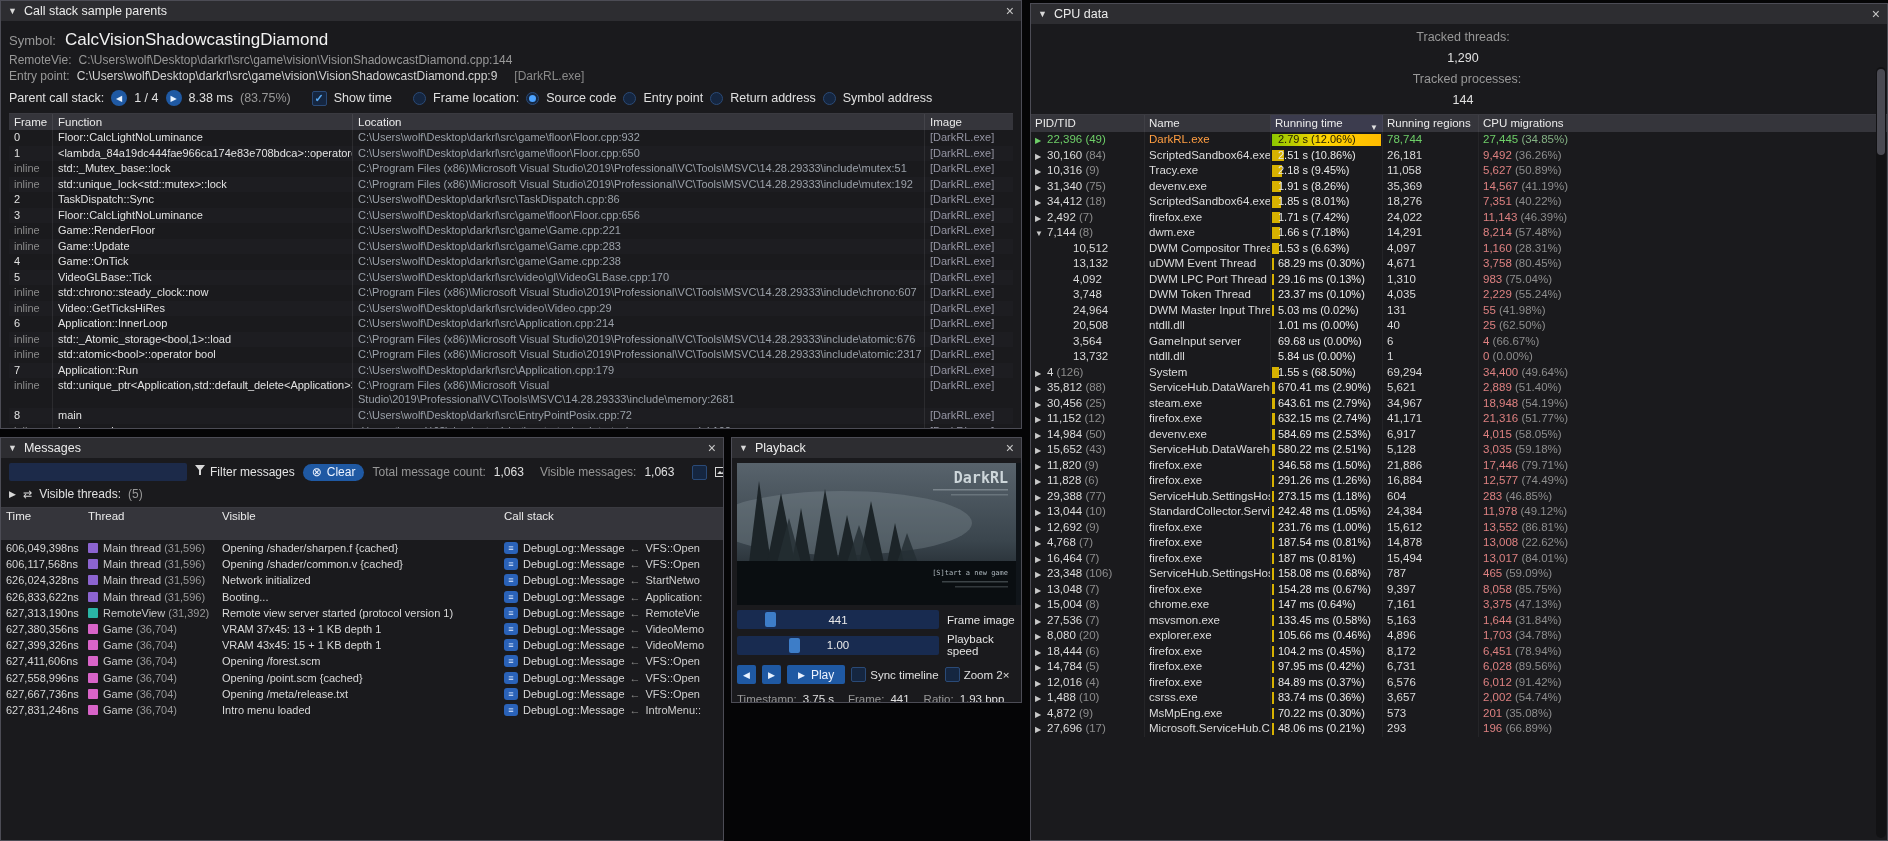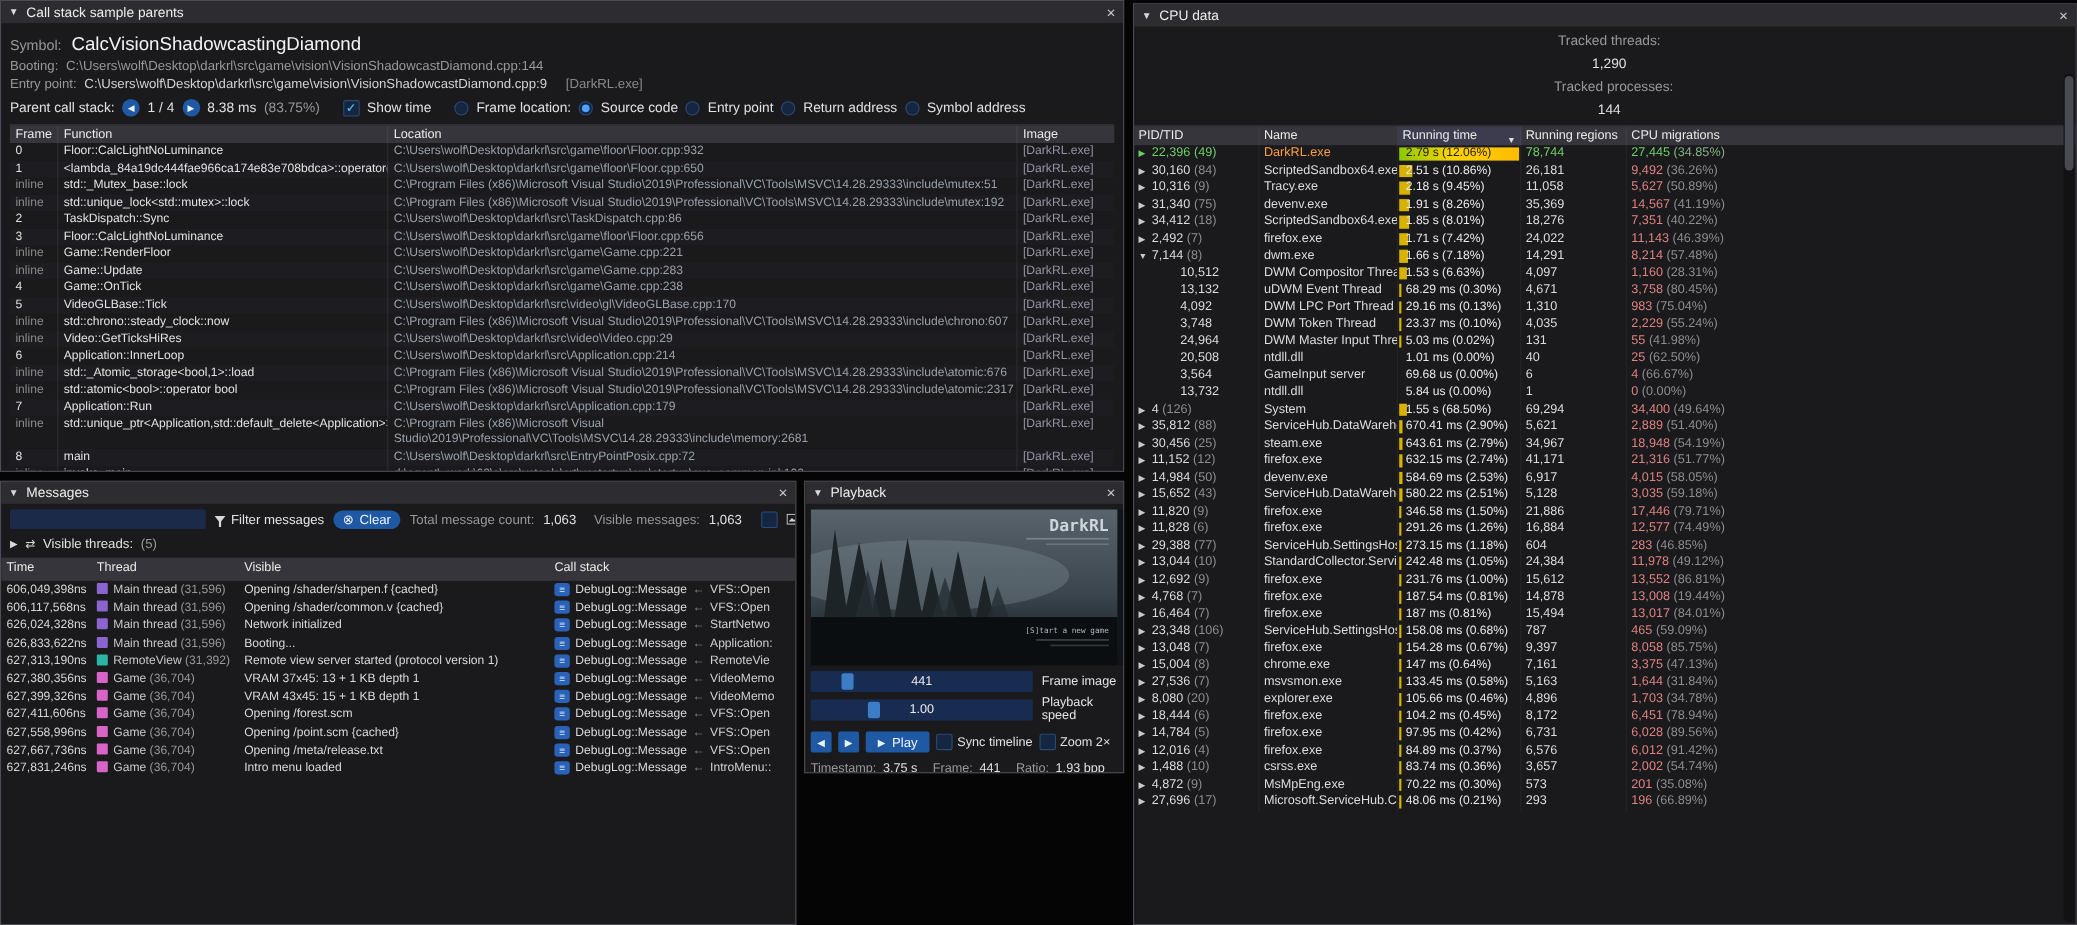--- a/index.html
+++ b/index.html
@@ -48,25 +48,25 @@
   .cs-row.wrap .cell{white-space:normal;padding-top:1px;}
   .fn-cell{color:#e2e2e2;}
   .loc-cell{color:#9aa0a8;}
   .img-cell{color:#9494a2;}
   .frame-cell{color:#e2e2e2;}
   .frame-cell.dim{color:#8a8a8a;}
 
   
   #messages{left:0;top:437px;width:724px;height:404px;}
   .msg-toolbar{display:flex;align-items:center;gap:8px;margin:5px 0 6px 0;white-space:nowrap;overflow:hidden;}
-  .tool-item{display:inline-flex;align-items:flex-end;gap:5px;color:#e4e4e4;cursor:pointer;flex:none;}
+  .tool-item{display:inline-flex;align-items:flex-start;gap:5px;color:#e4e4e4;cursor:pointer;flex:none;}
   .msg-threads-row{display:flex;align-items:center;gap:7px;margin:2px 0 6px 0;}
   .msg-table{border-top:1px solid #3a3a40;}
   .msg-row{display:grid;grid-template-columns:82px 134px 282px 1fr;height:16.2px;line-height:16.2px;font-size:11px;}
-  .msg-row.header{background:#35353b;height:20px;line-height:16px;font-size:11.5px;color:#eaeaea;}
+  .msg-row.header{background:#35353b;height:32px;line-height:16px;font-size:11.5px;color:#eaeaea;}
   .msg-row .cell{padding:0 5px;overflow:hidden;white-space:nowrap;}
   .t-square{display:inline-block;width:10px;height:10px;border-radius:1px;margin-right:5px;vertical-align:-1px;}
   .thread-name{color:#c9c9c9;}
   .msg-text{color:#d9d9d9;}
   .time-val{color:#d6d6d6;}
   .cs-cell{display:flex;align-items:center;gap:5px;}
   .cs-chip{min-width:14px;height:12px;background:#2a62b8;border-radius:3px;color:#dfeaff;font-size:9px;line-height:12px;text-align:center;flex:none;cursor:pointer;}
   .cs-fn{color:#dadada;}
   .cs-arrow{color:#8d8d8d;}
   .cs-target{color:#cfcfcf;}
@@ -121,21 +121,21 @@
     <span class="collapse">▼</span>
     <span>Call stack sample parents</span>
     <span class="close-x">×</span>
   </div>
   <div class="content">
     <div class="symbol-row">
       <span class="symbol-label">Symbol:</span>
       <span class="symbol-name">CalcVisionShadowcastingDiamond</span>
     </div>
     <div class="loc-row">
-      <span class="gray">Booting:</span>
+      <span class="gray">RemoteVie:</span>
       <span class="gray">C:\Users\wolf\Desktop\darkrl\src\game\vision\VisionShadowcastDiamond.cpp:144</span>
     </div>
     <div class="loc-row">
       <span class="gray">Entry point:</span>
       <span style="color:#d2d2d2">C:\Users\wolf\Desktop\darkrl\src\game\vision\VisionShadowcastDiamond.cpp:9</span>
       <span class="dim" style="margin-left:10px">[DarkRL.exe]</span>
     </div>
     <div class="controls-row">
       <span>Parent call stack:</span>
       <span class="roundbtn">◀</span>
@@ -737,21 +737,21 @@
             <div class="cell name-cell">firefox.exe</div>
             <div class="cell time-cell"><span class="bar" style="width: max(2px, 1%);"></span><span class="bar-text">231.76 ms (1.00%)</span></div>
             <div class="cell reg-cell">15,612</div>
             <div class="cell mig-cell"><span class="mig-val">13,552</span><span class="pct"> (86.81%)</span></div>
           </div>
           <div class="cpu-row">
             <div class="cell pid-cell"><span class="tri">▶</span><span class="pid-val">4,768</span><span class="cnt"> (7)</span></div>
             <div class="cell name-cell">firefox.exe</div>
             <div class="cell time-cell"><span class="bar" style="width: max(2px, 0.81%);"></span><span class="bar-text">187.54 ms (0.81%)</span></div>
             <div class="cell reg-cell">14,878</div>
-            <div class="cell mig-cell"><span class="mig-val">13,008</span><span class="pct"> (19.44%)</span></div>
+            <div class="cell mig-cell"><span class="mig-val">13,008</span><span class="pct"> (22.62%)</span></div>
           </div>
           <div class="cpu-row">
             <div class="cell pid-cell"><span class="tri">▶</span><span class="pid-val">16,464</span><span class="cnt"> (7)</span></div>
             <div class="cell name-cell">firefox.exe</div>
             <div class="cell time-cell"><span class="bar" style="width: max(2px, 0.81%);"></span><span class="bar-text">187 ms (0.81%)</span></div>
             <div class="cell reg-cell">15,494</div>
             <div class="cell mig-cell"><span class="mig-val">13,017</span><span class="pct"> (84.01%)</span></div>
           </div>
           <div class="cpu-row">
             <div class="cell pid-cell"><span class="tri">▶</span><span class="pid-val">23,348</span><span class="cnt"> (106)</span></div>

